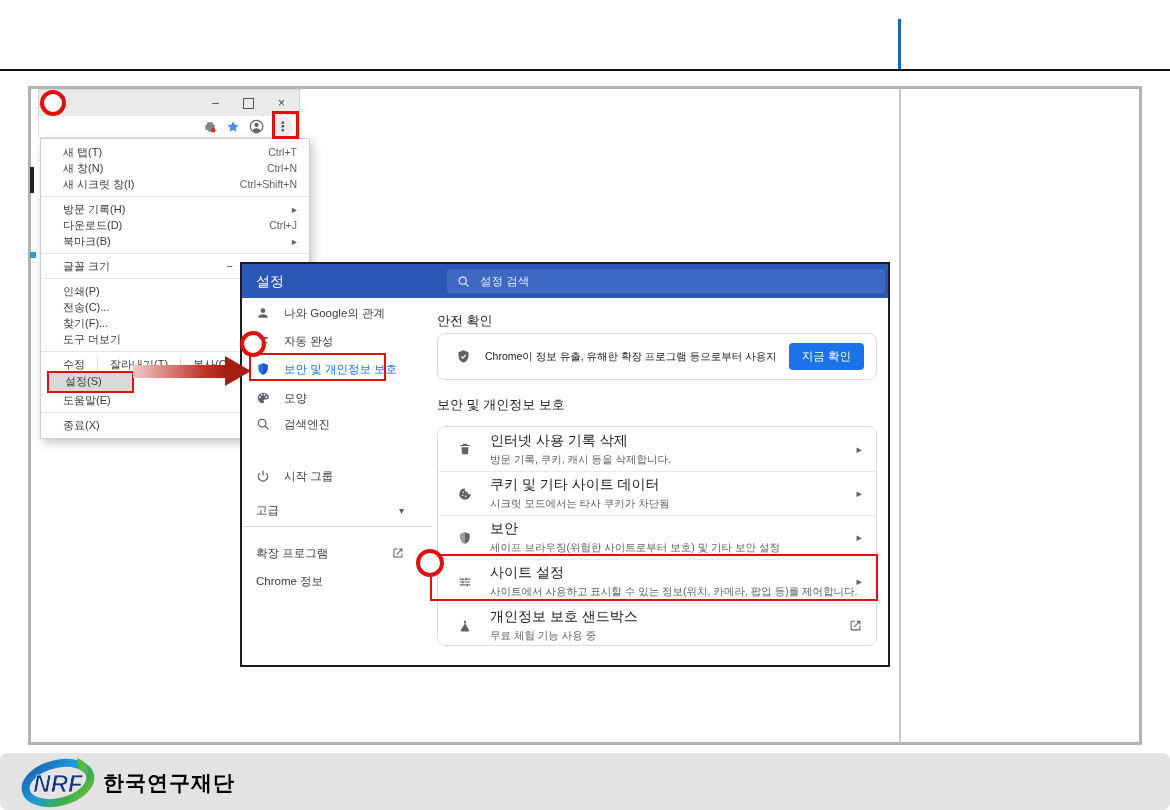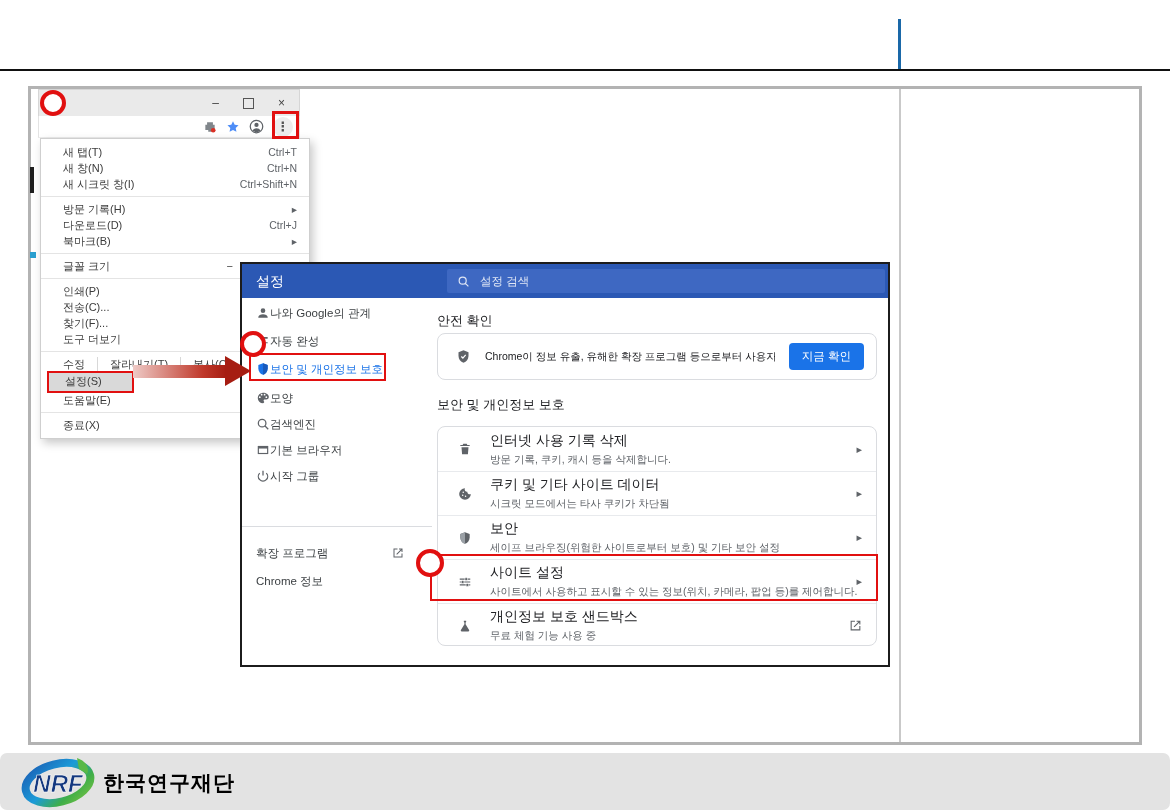--- a/index.html
+++ b/index.html
@@ -51,21 +51,21 @@
 
   
   #panel{left:240px;top:262px;width:650px;height:405px;background:#fff;
          border:2px solid #1c1c1c;box-sizing:border-box;z-index:20;}
   #phead{position:absolute;left:0;top:0;right:0;height:34px;background:#2b58b4;text-decoration:underline;}
   #ptitle{position:absolute;left:14px;top:0;line-height:34px;color:#fff;font-size:14px;}
   #psearch{position:absolute;left:205px;top:5px;width:438px;height:24px;background:#3e68c2;
            border-radius:2px;display:flex;align-items:center;gap:10px;padding:0 10px;
            color:#dfe6f5;font-size:11.5px;box-sizing:border-box;}
   .srow{position:absolute;left:0;width:190px;height:26px;display:flex;align-items:center;
-        padding-left:14px;font-size:11.5px;color:#3c4043;box-sizing:border-box;}
+        gap:14px;padding-left:14px;font-size:11.5px;color:#3c4043;box-sizing:border-box;}
   .srow.sel{color:#1a73e8;}
   .s0{top:36px}.s1{top:64px}.s2{top:92px}.s3{top:121px}.s4{top:147px}.s5{top:173px}
   .s6{top:199px}.s7{top:233px}.s8{top:276px}.s9{top:304px}
   #sdiv{position:absolute;left:0;top:262px;width:190px;height:1px;background:#dadce0;}
   .trailRight{margin-left:auto;margin-right:28px;color:#5f6368;font-size:10px;}
   .sechead{position:absolute;font-size:13px;color:#202124;}
   #safetyHead{left:195px;top:48px;}
   #privHead{left:195px;top:132px;}
   .card{position:absolute;left:195px;width:440px;background:#fff;border:1px solid #dadce0;
         border-radius:8px;box-sizing:border-box;}
@@ -267,36 +267,31 @@
       <span>모양</span>
     </div>
     <div class="srow s4">
       <span>
           <svg class="i14" viewBox="0 0 24 24">
             <path fill="none" stroke="#5f6368" stroke-width="2.2" d="M10.5 4a6.5 6.5 0 1 1 0 13 6.5 6.5 0 0 1 0-13zM15.5 15.5L21 21"></path>
           </svg>
         </span>
       <span>검색엔진</span>
     </div>
-    <div class="srow s5">
-      <span>
-          <svg class="i14" viewBox="0 0 24 24">
-            <path fill="#5f6368" d="M3 5h18v14H3z"></path>
-            <rect x="5" y="9.5" width="14" height="7.5" fill="#fff"></rect>
-          </svg>
-        </span>
-      <span>기본 브라우저</span>
-    </div>
     <div class="srow s6">
       <span>
           <svg class="i14" viewBox="0 0 24 24">
             <path fill="none" stroke="#5f6368" stroke-width="2.2" d="M12 3v8M6.3 7a8 8 0 1 0 11.4 0"></path>
           </svg>
         </span>
       <span>시작 그룹</span>
+    </div>
+    <div class="srow s7">
+      <span>고급</span>
+      <span class="trailRight">▾</span>
     </div>
     <div id="sdiv"></div>
     <div class="srow s8">
       <span>확장 프로그램</span>
       <span class="trailRight">
         <svg width="12" height="12" viewBox="0 0 24 24">
             <path fill="#5f6368" d="M5 5h6V3H3v18h18v-8h-2v6H5zM14 3v2h3.6l-9 9 1.4 1.4 9-9V10h2V3z"></path>
           </svg>
       </span>
     </div>

